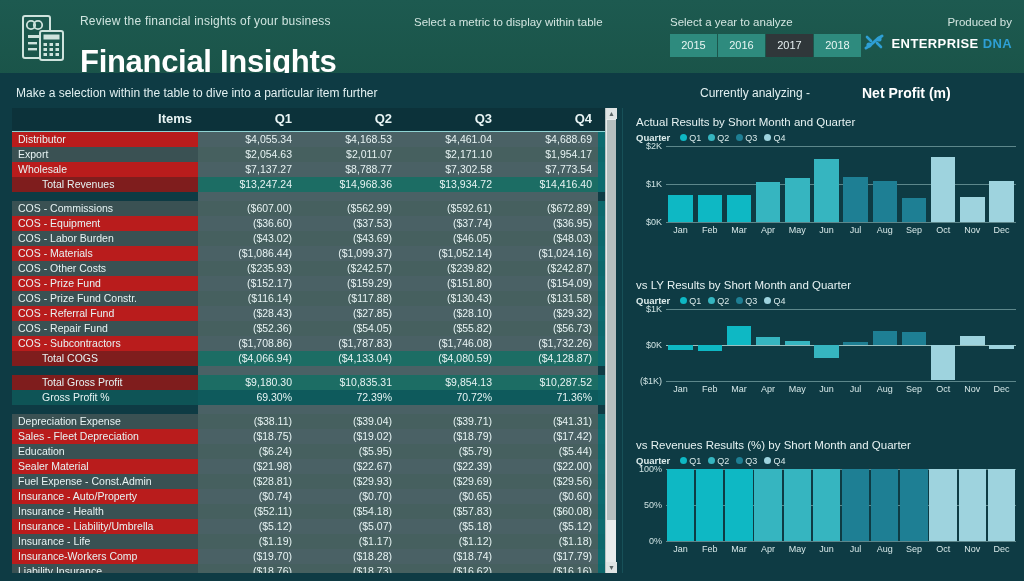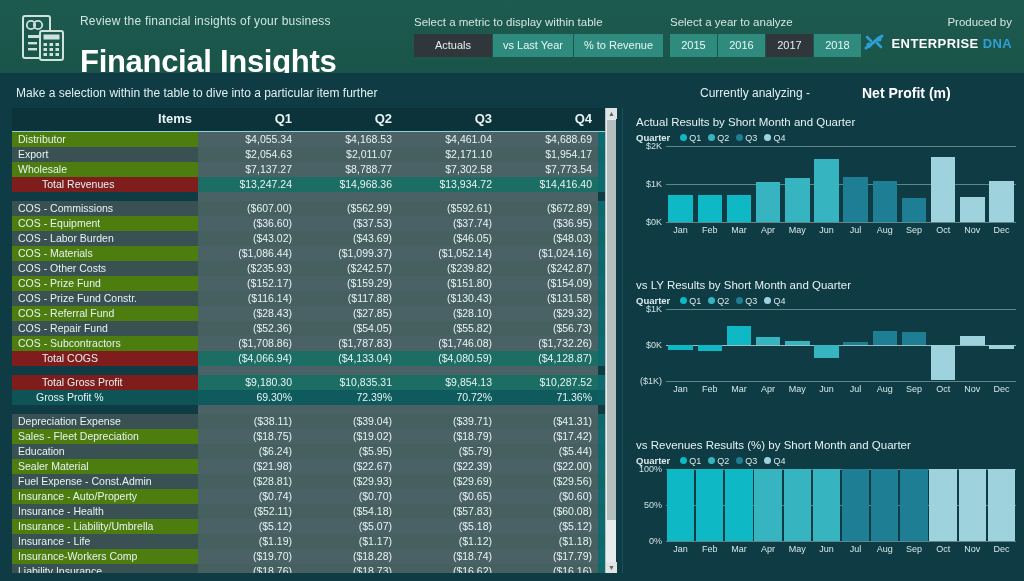--- a/index.html
+++ b/index.html
@@ -75,31 +75,31 @@
   table.fin td {
     font-size: 10.5px; color: #e7f3f3; padding: 1px 6px; height: 15px;
     text-align: right; white-space: nowrap; overflow: hidden;
   }
   table.fin td.item { text-align: left; }
   col.c-item { width: 186px; }
   col.c-q    { width: 100px; }
   col.c-tot  { width: 100px; }
 
   tr.r td { background: #4a6165; }
-  tr.r td.item { background: #4d7c0f; }
+  tr.r td.item { background: #b91c1c; }
   tr.r td.tot { background: #0d6b6f; }
   tr.alt td { background: #46605f; }
   tr.alt td.item { background: #3a5153; }
   tr.alt td.tot { background: #0d686c; }
 
   tr.total td { background: #1c6d64; font-weight: normal; }
   tr.total td.item { background: #7f1d1d; padding-left: 30px; }
   tr.total td.tot { background: #0d6b6f; }
   tr.subtotal td { background: #0e5a5c; }
-  tr.subtotal td.item { background: #0e5456; padding-left: 24px; }
+  tr.subtotal td.item { background: #0e5456; padding-left: 30px; }
   tr.subtotal td.tot { background: #0b5e62; }
 
   tr.spacer td { height: 9px; background: #0e3b44; }
   tr.spacer td.item { background: #0e3b44; }
   tr.spacer td.tot { background: #0e3b44; }
   tr.spacer td.gap { background: #4a6165; }
 
   .scrollbar {
     position: absolute; left: 605px; top: 108px; width: 11px; height: 465px;
     background: #e8ecec; border-left: 1px solid #b9c2c2;
@@ -184,25 +184,20 @@
     </svg>
   </div>
 
   <div class="title-block">
     <div class="subtitle">Review the financial insights of your business</div>
     <div class="maintitle">Financial Insights</div>
   </div>
 
   <div class="ctrl-group" id="metric-group">
     <div class="ctrl-label">Select a metric to display within table</div>
-    <div class="btn-row">
-      <button class="seg-btn active">Actuals</button>
-      <button class="seg-btn">vs Last Year</button>
-      <button class="seg-btn">% to Revenue</button>
-    </div>
   </div>
 
   <div class="ctrl-group" id="year-group">
     <div class="ctrl-label">Select a year to analyze</div>
     <div class="btn-row">
       <button class="seg-btn">2015</button>
       <button class="seg-btn">2016</button>
       <button class="seg-btn active">2017</button>
       <button class="seg-btn">2018</button>
     </div>

